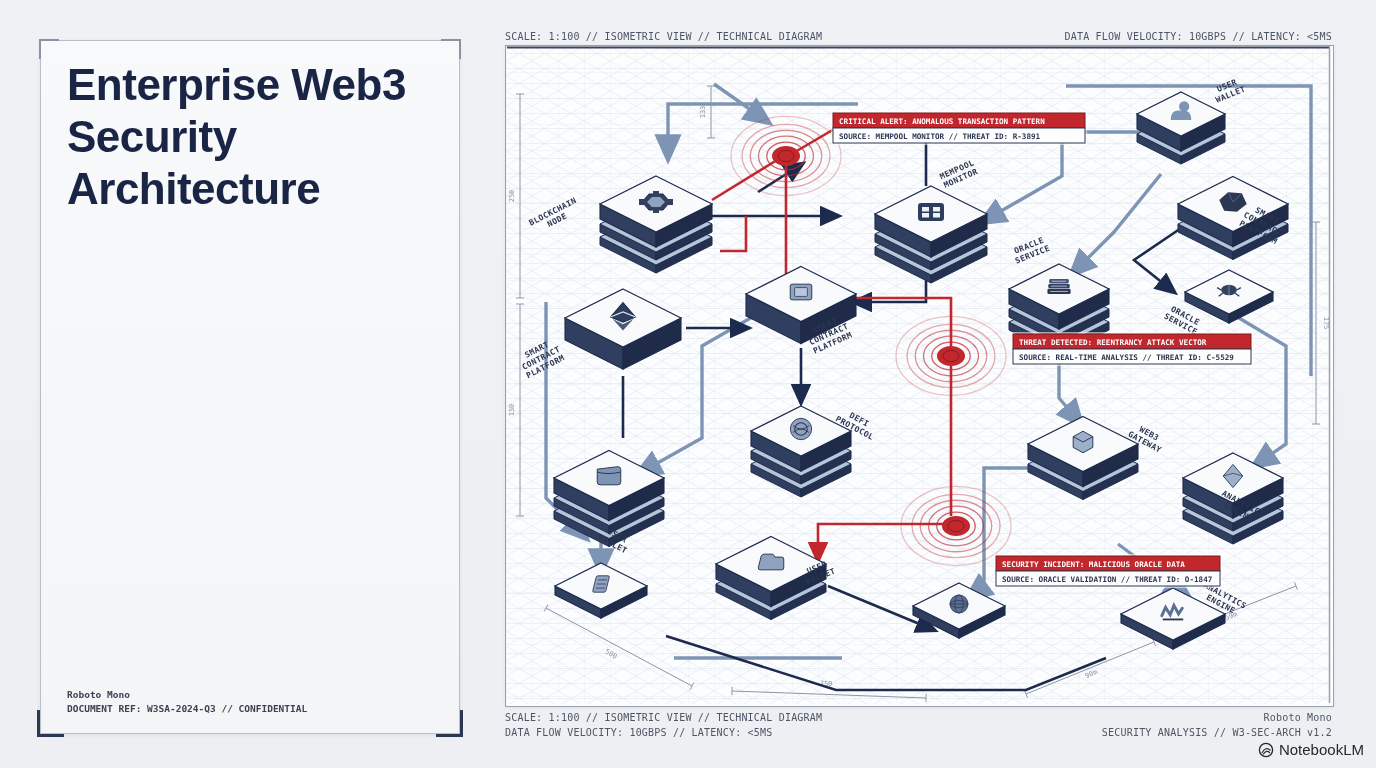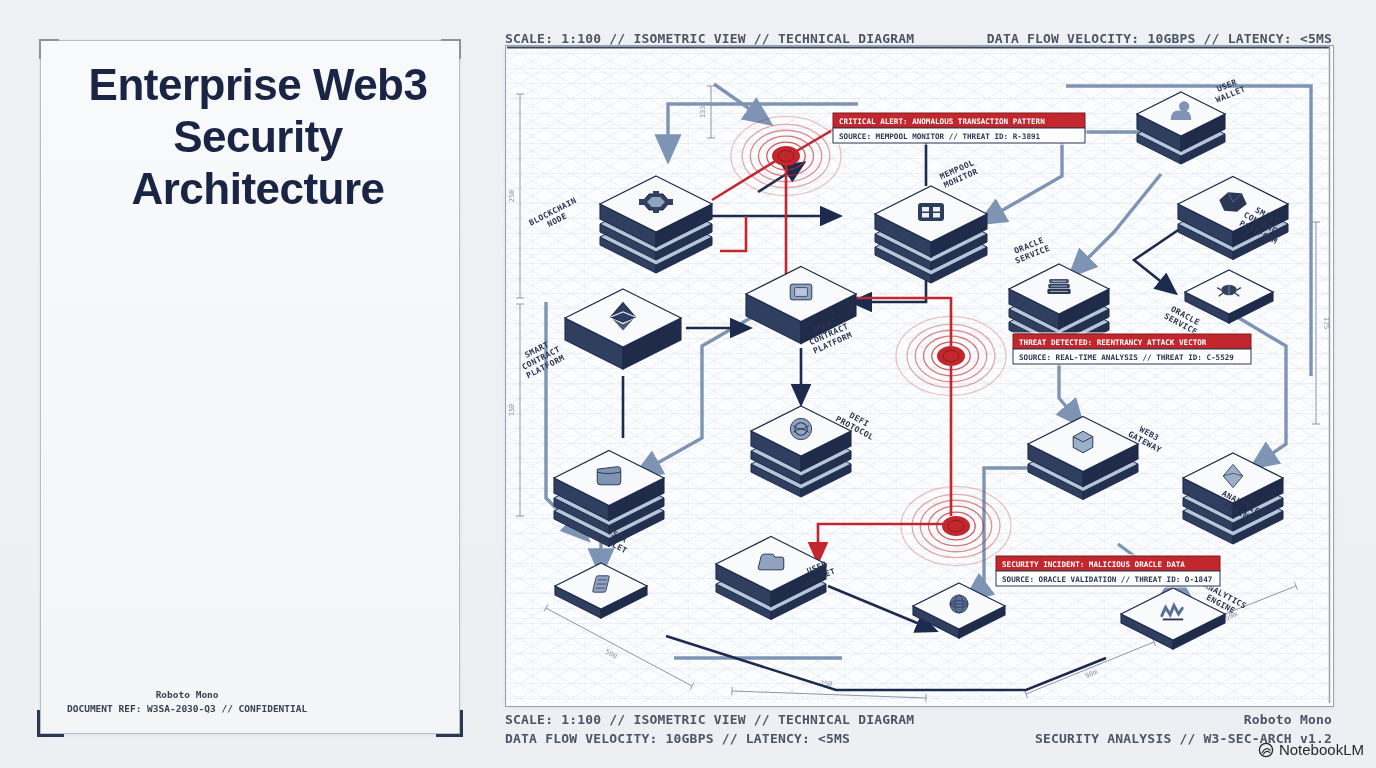--- a/index.html
+++ b/index.html
@@ -5,41 +5,41 @@
   html,body{margin:0;padding:0;}
   body{
     width:1376px;height:768px;position:relative;overflow:hidden;
     background:linear-gradient(180deg,#eff1f4 0%,#edeff2 100%);
     font-family:"Liberation Sans",sans-serif;color:#1a2342;
   }
   
   .left-panel{
     position:absolute;left:40px;top:40px;width:418px;height:692px;
     background:linear-gradient(180deg,#f8f9fb 0%,#f4f5f7 100%);
-    border:1px solid #b9bfc9;box-shadow:0 1px 4px rgba(20,30,60,.07);text-align:center;
+    border:1px solid #b9bfc9;box-shadow:0 1px 4px rgba(20,30,60,.07);
   }
   .corner{position:absolute;width:18px;height:18px;}
   .corner.tl{left:-2px;top:-2px;border-left:2px solid #8b93a2;border-top:2px solid #8b93a2;}
   .corner.tr{right:-2px;top:-2px;border-right:2px solid #8b93a2;border-top:2px solid #8b93a2;}
   .corner.bl{left:-4px;bottom:-4px;width:24px;height:24px;border-left:3px solid #2b3753;border-bottom:3px solid #2b3753;}
   .corner.br{right:-4px;bottom:-4px;width:24px;height:24px;border-right:3px solid #2b3753;border-bottom:3px solid #2b3753;}
   .panel-title{
     position:absolute;left:26px;top:18px;width:382px;
     font-size:44px;line-height:1.18;font-weight:700;color:#1a2445;letter-spacing:-.5px;
   }
   .panel-subtitle{
     position:absolute;left:26px;top:212px;width:352px;
     font-size:27px;line-height:1.24;font-weight:400;color:#3f4857;letter-spacing:-.2px;
   }
   .panel-footer{
     position:absolute;left:26px;bottom:16px;
     font-family:"DejaVu Sans Mono",monospace;font-size:9.5px;line-height:1.55;color:#3a4254;font-weight:700;
   }
   
-  .cap{font-family:"DejaVu Sans Mono",monospace;font-size:13px;color:#4c5566;font-weight:700;letter-spacing:.2px;}
+  .cap{font-family:"DejaVu Sans Mono",monospace;font-size:10px;color:#4c5566;font-weight:400;letter-spacing:.2px;}
   .cap-top-left{position:absolute;left:505px;top:31px;}
   .cap-top-right{position:absolute;right:44px;top:31px;}
   .cap-bot-left{position:absolute;left:505px;top:711px;line-height:1.45;}
   .cap-bot-right{position:absolute;right:44px;top:711px;line-height:1.45;text-align:right;}
   
   .diagram-panel{
     position:absolute;left:505px;top:45px;width:827px;height:660px;
     background:#fcfdfe;border:1px solid #99a2b0;box-shadow:0 1px 4px rgba(20,30,60,.06);
   }
   .diagram-panel svg{display:block;}
@@ -52,21 +52,21 @@
 <body>
 
 <div class="left-panel">
   <span class="corner tl"></span>
   <span class="corner tr"></span>
   <span class="corner bl"></span>
   <span class="corner br"></span>
   <div class="panel-title">Enterprise Web3 Security Architecture</div>
   <div class="panel-footer">
     <div>Roboto Mono</div>
-    <div>DOCUMENT REF: W3SA-2030-Q3 // CONFIDENTIAL</div>
+    <div>DOCUMENT REF: W3SA-2024-Q3 // CONFIDENTIAL</div>
   </div>
 </div>
 
 <div class="cap cap-top-left">SCALE: 1:100 // ISOMETRIC VIEW // TECHNICAL DIAGRAM</div>
 <div class="cap cap-top-right">DATA FLOW VELOCITY: 10GBPS // LATENCY: &lt;5MS</div>
 <div class="cap cap-bot-left">
   <div>SCALE: 1:100 // ISOMETRIC VIEW // TECHNICAL DIAGRAM</div>
   <div>DATA FLOW VELOCITY: 10GBPS // LATENCY: &lt;5MS</div>
 </div>
 <div class="cap cap-bot-right">

